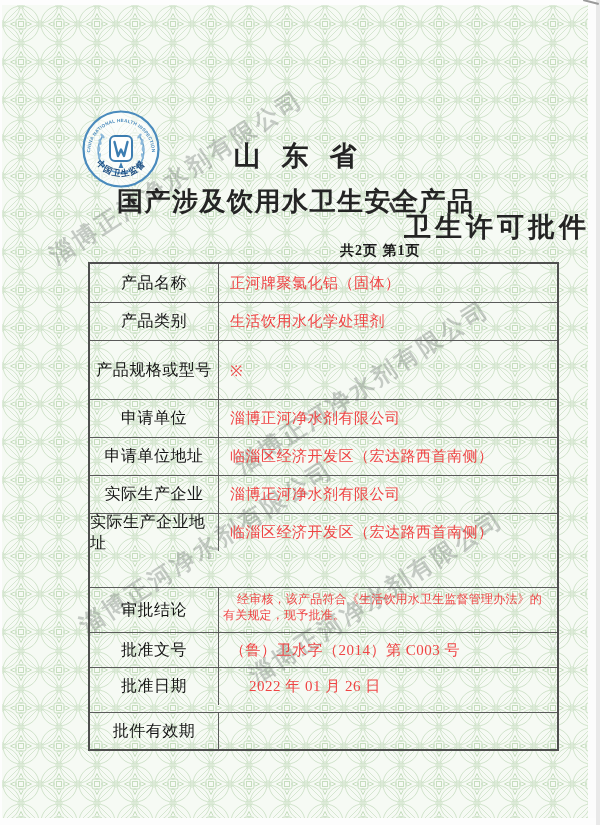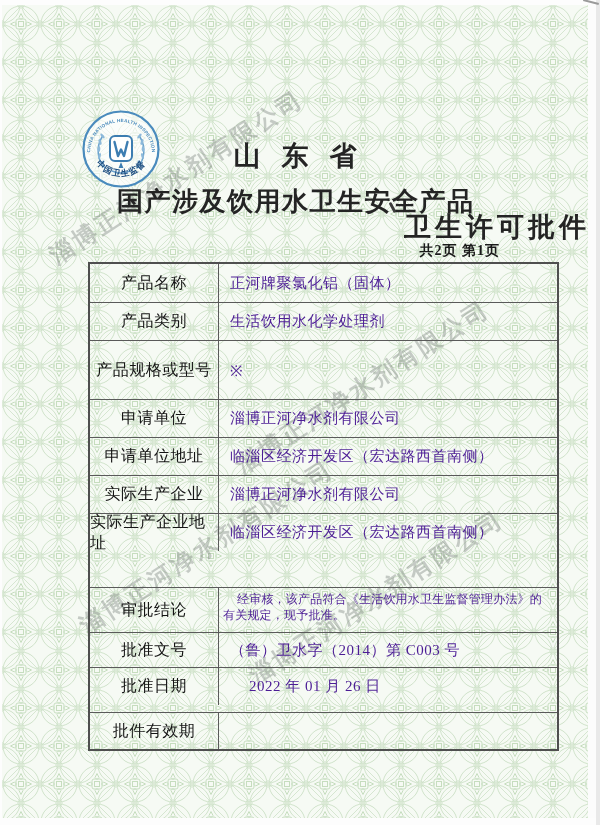--- a/index.html
+++ b/index.html
@@ -25,21 +25,21 @@
   .emblem{position:absolute;left:82px;top:110px;z-index:2;}
   
   .province-title,.main-title-1,.main-title-2{
     position:absolute;left:0;width:590px;text-align:center;z-index:2;
     font-family:"DejaVu Sans",sans-serif;font-weight:800;color:#242424;
   }
   .province-title{top:138px;font-size:27px;letter-spacing:21px;text-indent:21px;}
   .main-title-1{top:184px;font-size:26px;letter-spacing:1.5px;text-indent:1.5px;}
   .main-title-2{top:209px;font-size:27px;letter-spacing:4px;text-indent:4px;text-align:right;}
   .pagination{
-    position:absolute;top:242px;left:340px;width:160px;text-align:right;z-index:2;
+    position:absolute;top:242px;left:340px;width:160px;text-align:left;z-index:2;
     font-size:14px;font-weight:bold;letter-spacing:1px;color:#1a1a1a;
   }
   .stray-mark{
     position:absolute;left:391px;top:202px;width:2.5px;height:11px;
     background:#3c3c3c;transform:rotate(-28deg);z-index:2;border-radius:2px;
   }
   
   .cert-table{
     position:absolute;left:88px;top:262px;width:471px;z-index:2;
     border:2px solid #4f4f4f;box-sizing:border-box;
@@ -57,21 +57,21 @@
   .trow:nth-child(9){height:35px;}
   .trow:nth-child(10){height:38px;}
   .trow:nth-child(11){height:37px;margin-top:7px;}
   .tlabel{
     width:129px;flex:0 0 129px;border-right:1px solid #5a5a5a;box-sizing:border-box;
     display:flex;align-items:center;justify-content:center;
     font-size:16px;color:#141414;letter-spacing:0.5px;
   }
   .tvalue{
     flex:1;display:flex;align-items:center;
-    font-size:15px;color:#4c1d95;padding-left:11px;letter-spacing:0.5px;
+    font-size:15px;color:#ef4444;padding-left:11px;letter-spacing:0.5px;
   }
   .trow:nth-child(8) .tvalue{
     display:block;font-size:12px;line-height:16px;
     padding:3px 6px 0 4px;text-indent:14px;letter-spacing:0.2px;
   }
   .trow:nth-child(10) .tvalue{padding-left:30px;}
   .trow:nth-child(11) .tvalue{padding-left:6px;}
   
   .edge-top{position:absolute;left:0;top:0;width:600px;height:5px;background:#fdfdfd;z-index:3;}
   .edge-right{position:absolute;left:588px;top:0;width:12px;height:825px;background:#fcfcfc;z-index:3;}

